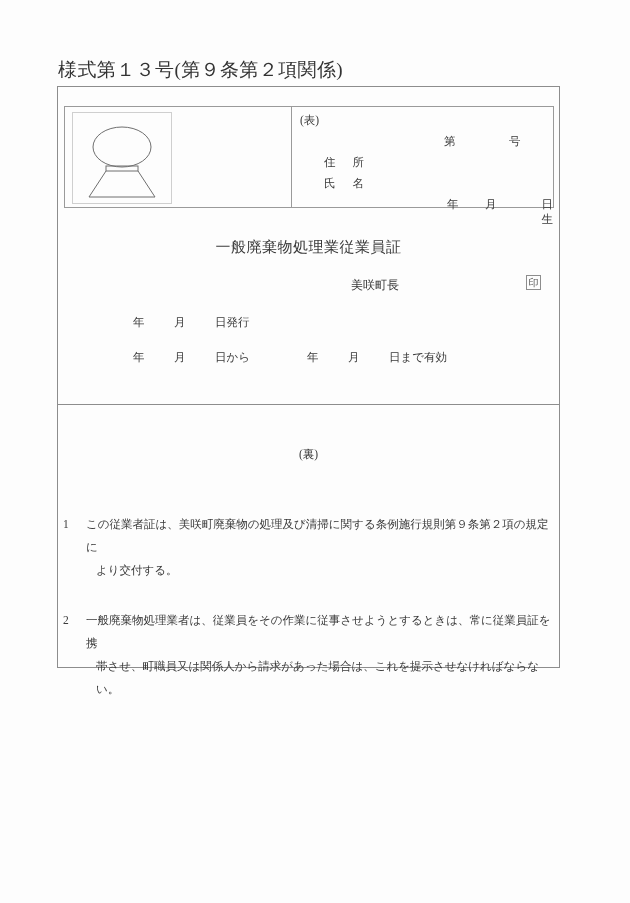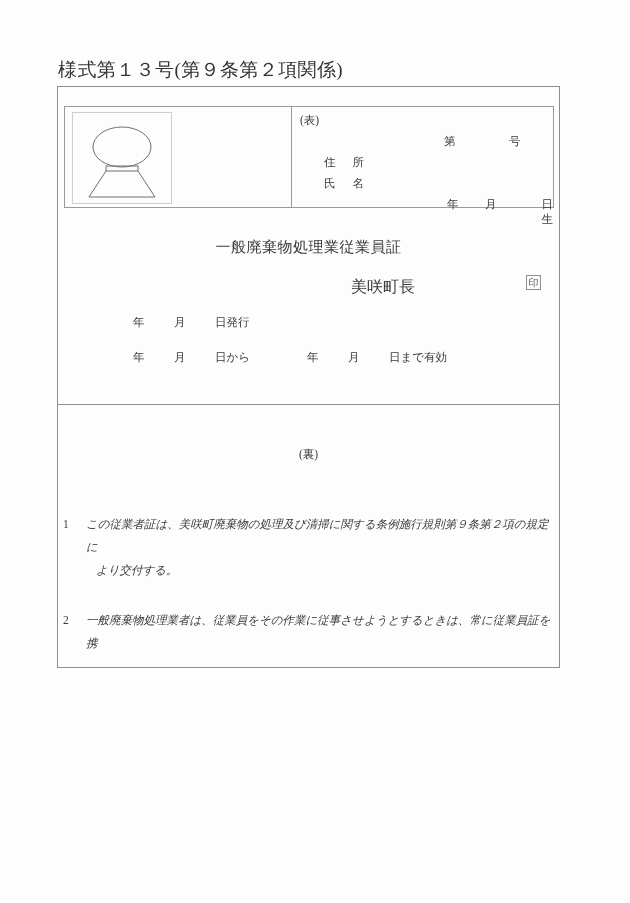--- a/index.html
+++ b/index.html
@@ -146,21 +146,21 @@
     position: absolute;
     top: 190px;
     left: 0;
     width: 100%;
     height: 22px;
   }
   .issuer-name {
     position: absolute;
     left: 293px;
     top: 0;
-    font-size: 16px;
+    font-size: 12px;
   }
   .seal-mark {
     position: absolute;
     left: 468px;
     top: -2px;
     width: 15px;
     height: 15px;
     border: 1px solid #8d8d8d;
     box-sizing: border-box;
     font-size: 10px;
@@ -228,21 +228,20 @@
     line-height: 23px;
   }
   .note-num {
     position: absolute;
     left: 5px;
     top: 0;
   }
   .note-body {
     margin-left: 28px;
     margin-right: 8px;
-    font-style: italic;
   }
   .note-body .cont {
     display: block;
     margin-left: 10px;
   }
 </style>
 </head>
 <body>
 
 <div class="form-title">様式第１３号(第９条第２項関係)</div>
@@ -318,19 +317,20 @@
         <div class="note-body">
           <span>この従業者証は、美咲町廃棄物の処理及び清掃に関する条例施行規則第９条第２項の規定に</span>
           <span class="cont">より交付する。</span>
         </div>
       </div>
 
       <div class="note-item">
         <span class="note-num">2</span>
         <div class="note-body">
           <span>一般廃棄物処理業者は、従業員をその作業に従事させようとするときは、常に従業員証を携</span>
+          <span class="cont">帯させ、町職員又は関係人から請求があった場合は、これを提示させなければならない。</span>
         </div>
       </div>
 
     </div>
   </div>
 
 </div>
 
 </body></html>

